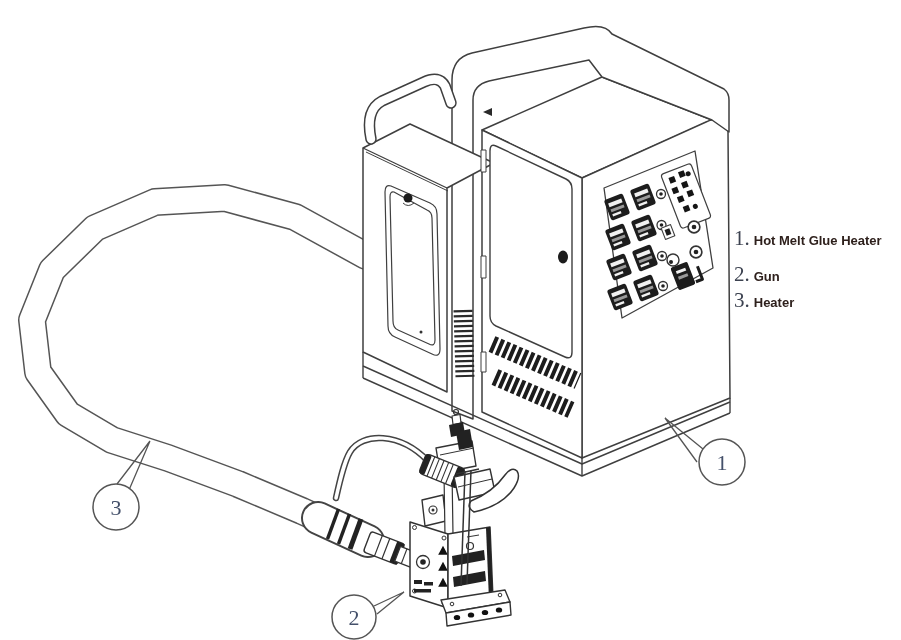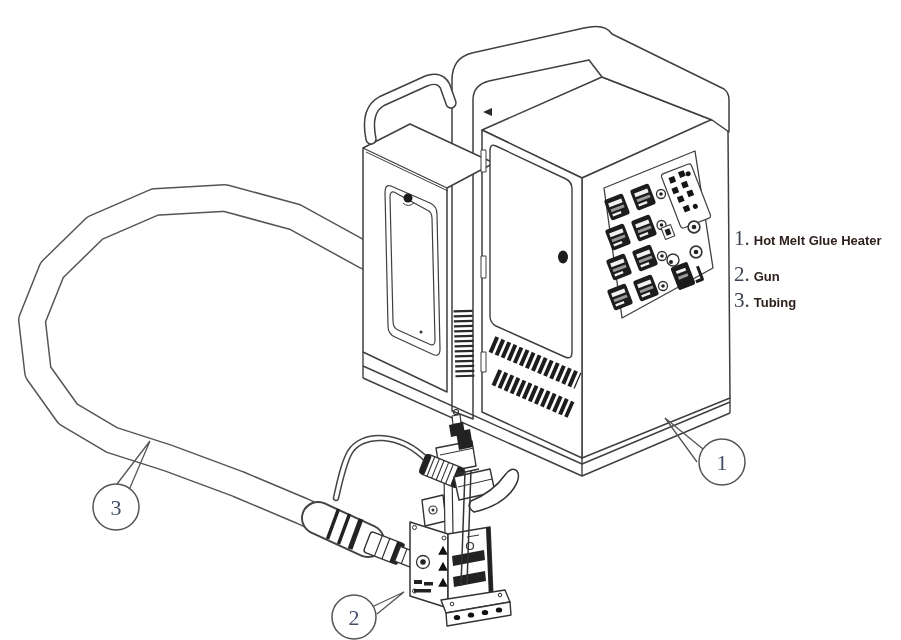--- a/index.html
+++ b/index.html
@@ -250,17 +250,17 @@
     <div class="lg-row" style="top:200px">
       <span class="lg-num">1.</span>
       <span class="lg-lbl">Hot Melt Glue Heater</span>
     </div>
     <div class="lg-row" style="top:236px">
       <span class="lg-num">2.</span>
       <span class="lg-lbl">Gun</span>
     </div>
     <div class="lg-row" style="top:262px">
       <span class="lg-num">3.</span>
-      <span class="lg-lbl">Tubing</span>
+      <span class="lg-lbl">Heater</span>
     </div>
   </div>
 
 </div>
 
 </body></html>

